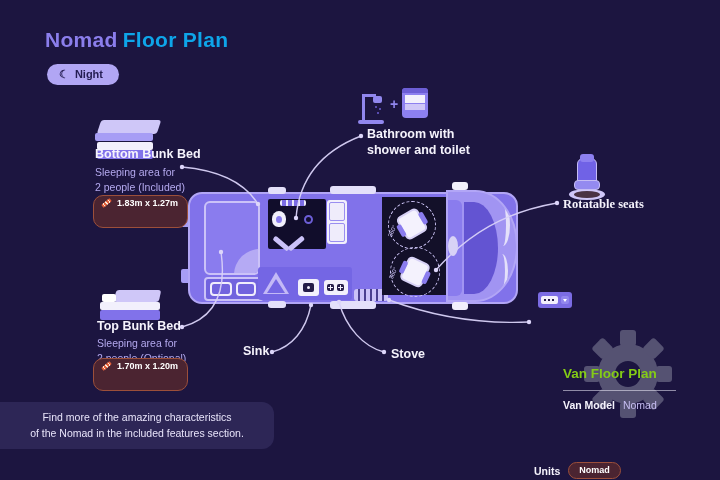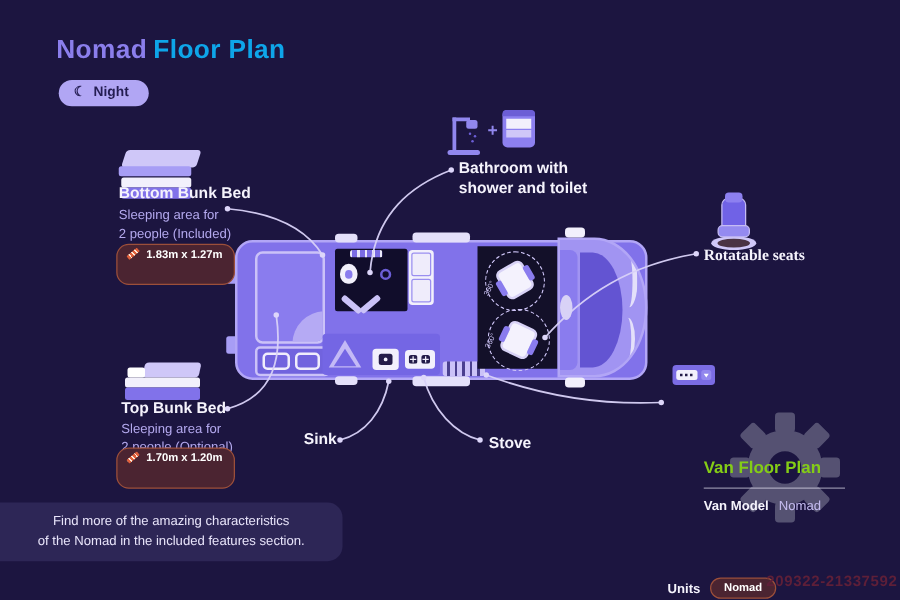--- a/index.html
+++ b/index.html
@@ -315,15 +315,14 @@
     <span class="val">Nomad</span>
   </div>
   <div class="abs info-row" style="left:534px; top:434px;margin-top:28px;">
     <span class="lbl">Units</span>
     <span class="meter-badge">Nomad</span>
   </div>
 
   <div class="abs footer-note">Find more of the amazing characteristics
 of the Nomad in the included features section.</div>
 
-  <div class="abs watermark-id">209322-21337592</div>
 
 </div>
 
 </body></html>

